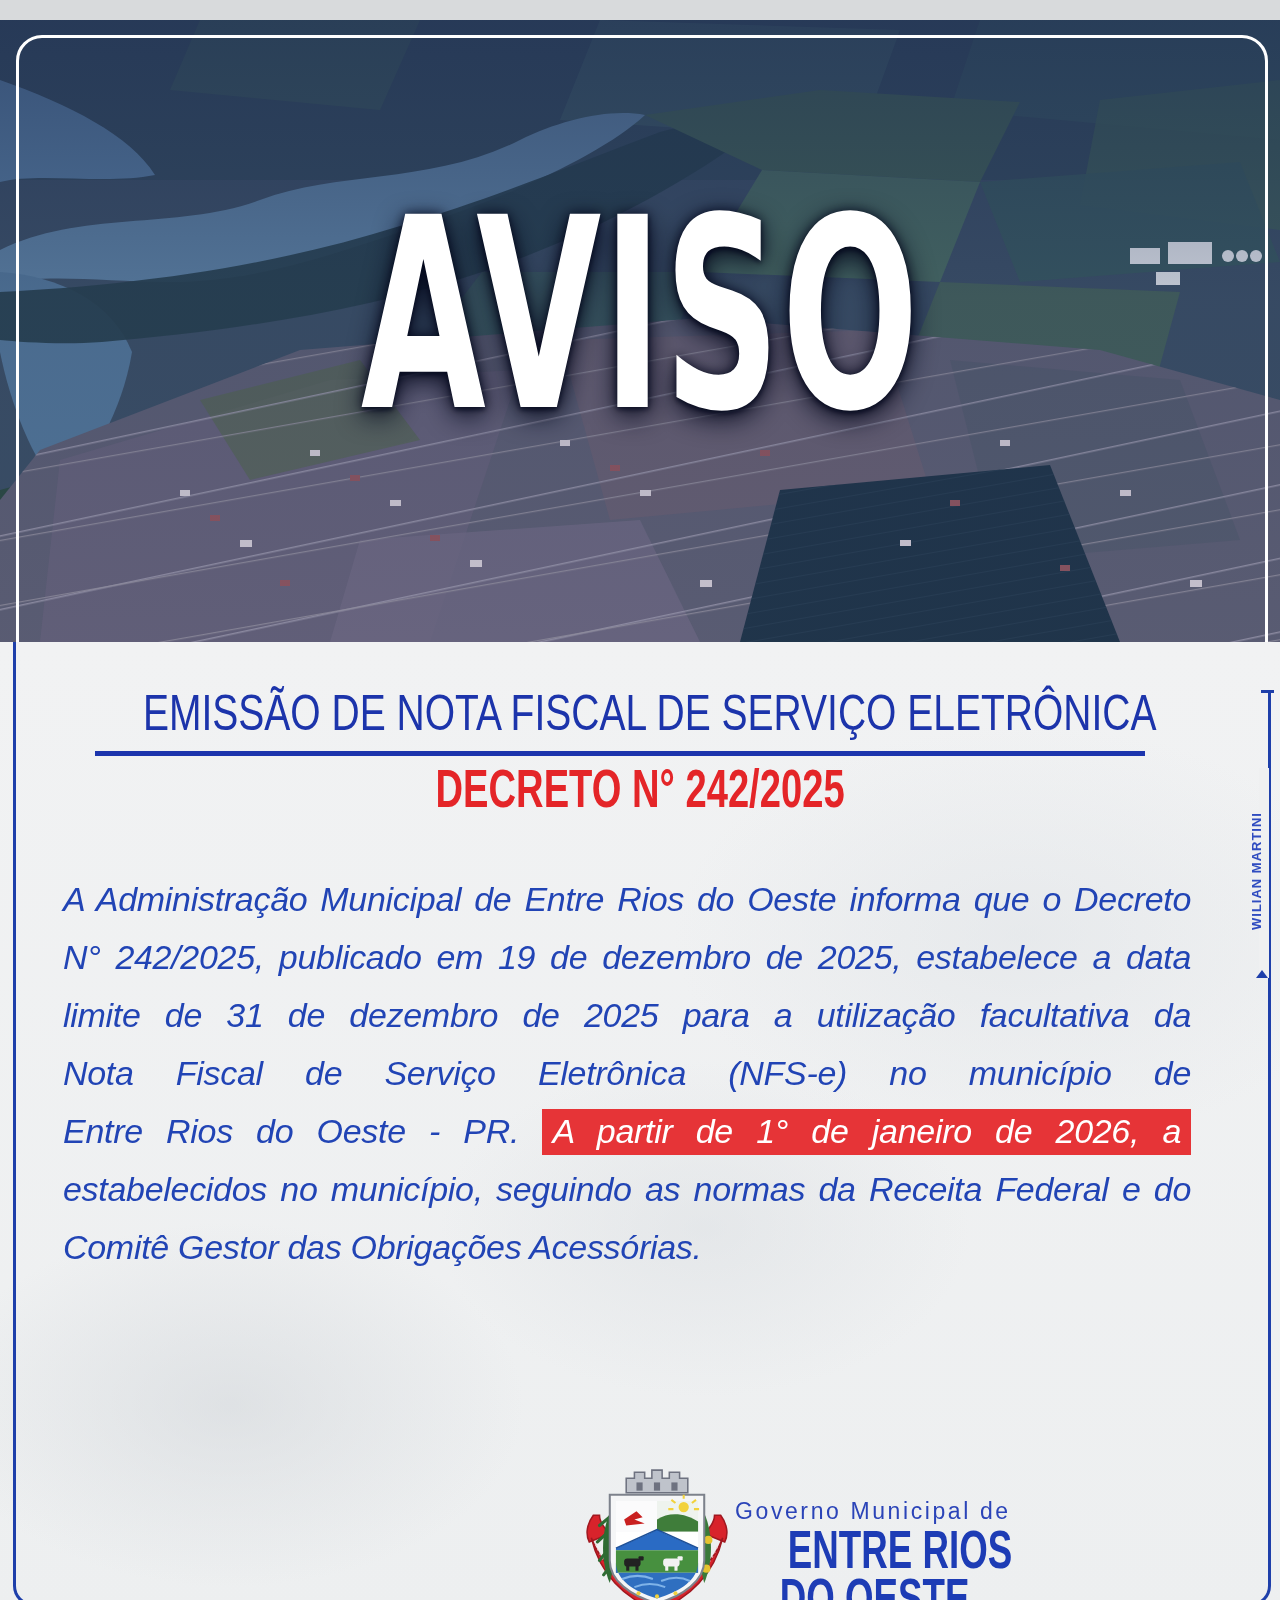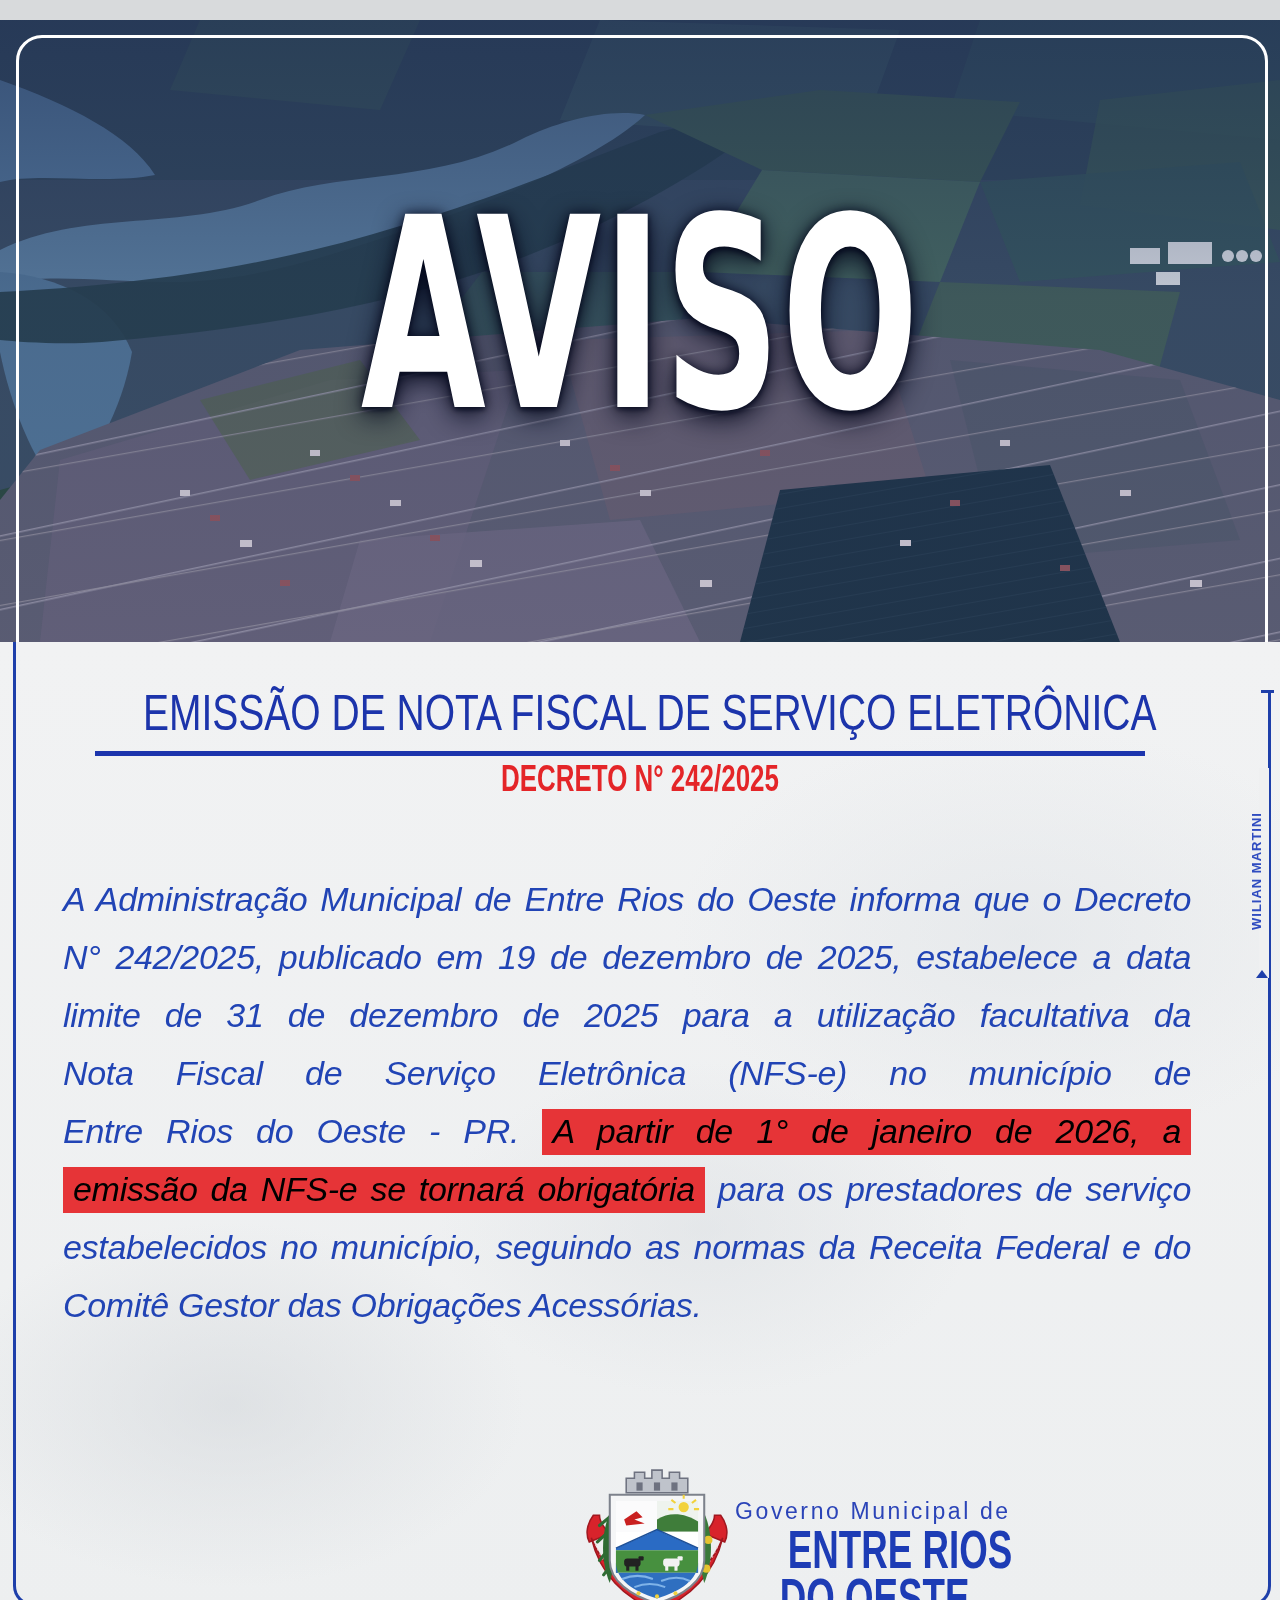--- a/index.html
+++ b/index.html
@@ -36,28 +36,28 @@
     color:#2f4cc0;font-size:13px;font-weight:bold;letter-spacing:1px;white-space:nowrap;}
   .credit-arrow{position:absolute;left:1256px;top:950px;width:0;height:0;
     border-left:6px solid transparent;border-right:6px solid transparent;
     border-bottom:8px solid #1e3faa;}
   
   .headline{position:absolute;left:0;top:664px;width:1084px;text-align:center;
     color:#1c34ab;font-weight:normal;font-size:50px;white-space:nowrap;}
   .headline span{display:inline-block;transform:scaleX(.78);transform-origin:center;letter-spacing:0px;}
   .headline-rule{position:absolute;left:95px;top:731px;width:1050px;height:5px;background:#1c35ad;}
   .subheadline{position:absolute;left:0;top:738px;width:1280px;text-align:center;
-    color:#e42528;font-weight:bold;font-size:36px;white-space:nowrap;}
+    color:#e42528;font-weight:bold;font-size:53px;white-space:nowrap;}
   .subheadline span{display:inline-block;transform:scaleX(.72);transform-origin:center;}
   
   .paragraph{position:absolute;left:63px;top:850px;width:1128px;
     color:#2144b5;font-size:34px;letter-spacing:-0.3px;}
   .pline{line-height:58px;height:58px;text-align:justify;text-align-last:justify;white-space:nowrap;font-style:italic;}
   .pline-last{text-align-last:left;}
-  .hl{background:#e63437;color:#000000;padding:3px 10px 5px 10px;}
+  .hl{background:#e63437;color:#ffffff;padding:3px 10px 5px 10px;}
   
   .logo{position:absolute;left:585px;top:1444px;width:420px;height:156px;}
   .crest{position:absolute;left:0;top:2px;width:144px;height:154px;}
   .logo-text{position:absolute;left:150px;top:34px;width:240px;text-align:center;color:#1d3cb5;}
   .logo-line1{font-size:23px;letter-spacing:2.6px;color:#2b44b8;white-space:nowrap;}
   .logo-big{font-weight:bold;font-size:54px;line-height:48px;white-space:nowrap;}
   .logo-big span{display:inline-block;transform:scaleX(.68);transform-origin:center;}
 </style>
 </head>
 <body>
@@ -179,21 +179,20 @@
   <div class="subheadline">
     <span>DECRETO N° 242/2025</span>
   </div>
 
   <div class="paragraph">
       <div class="pline"><span>A Administração Municipal de Entre Rios do Oeste informa que o Decreto</span></div>
       <div class="pline"><span>N° 242/2025, publicado em 19 de dezembro de 2025, estabelece a data</span></div>
       <div class="pline"><span>limite de 31 de dezembro de 2025 para a utilização facultativa da</span></div>
       <div class="pline"><span>Nota Fiscal de Serviço Eletrônica (NFS-e) no município de</span></div>
       <div class="pline"><span>Entre Rios do Oeste - PR. </span><span class="hl">A partir de 1° de janeiro de 2026, a</span></div>
-      <div class="pline"><span class="hl">emissão da NFS-e se tornará obrigatória</span><span> para os prestadores de serviço</span></div>
       <div class="pline"><span>estabelecidos no município, seguindo as normas da Receita Federal e do</span></div>
       <div class="pline pline-last"><span>Comitê Gestor das Obrigações Acessórias.</span></div>
     </div>
 
   <div class="logo">
     <svg class="crest" viewBox="0 0 140 150">
 
       <g>
         <path d="M8,48 C2,56 0,66 4,74 L24,66 C18,60 14,54 14,48 Z" fill="#d8232b" stroke="#a01820" stroke-width="1.5"></path>
         <path d="M132,48 C138,56 140,66 136,74 L116,66 C122,60 126,54 126,48 Z" fill="#d8232b" stroke="#a01820" stroke-width="1.5"></path>

